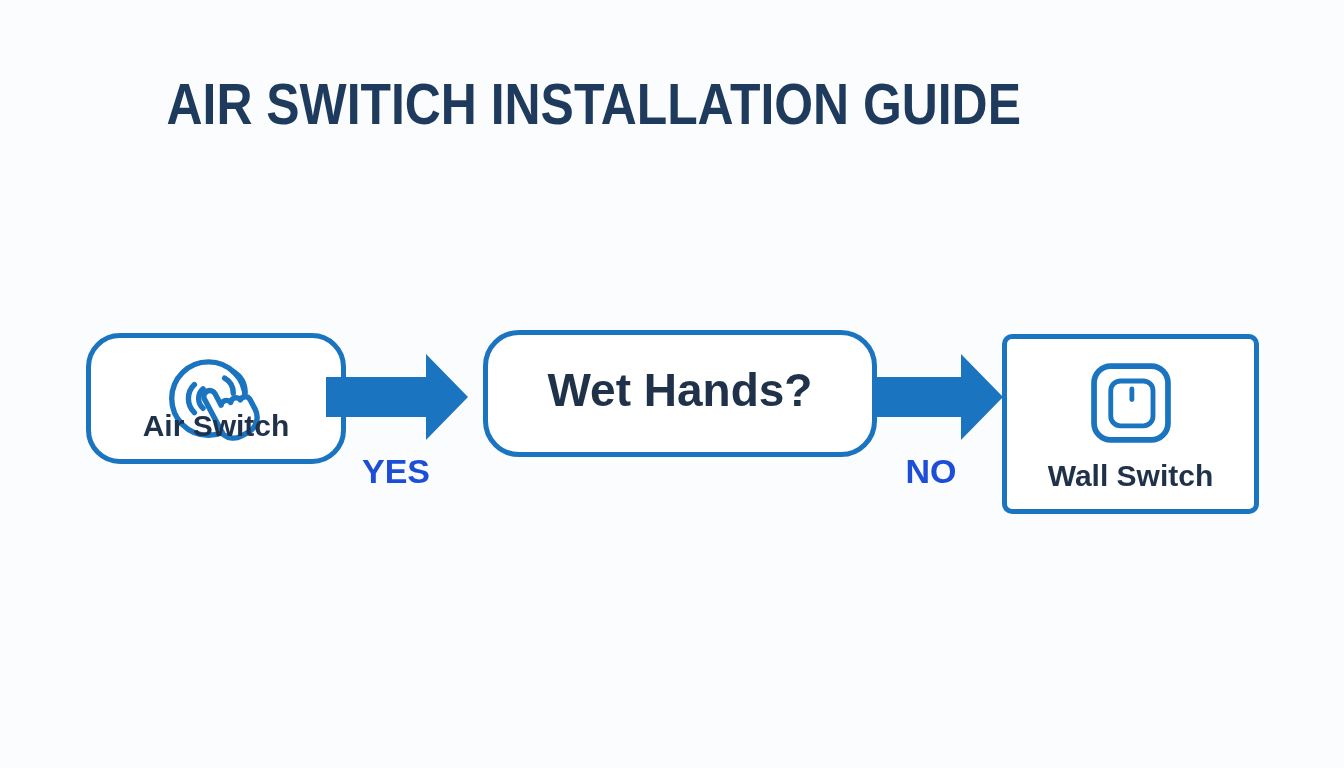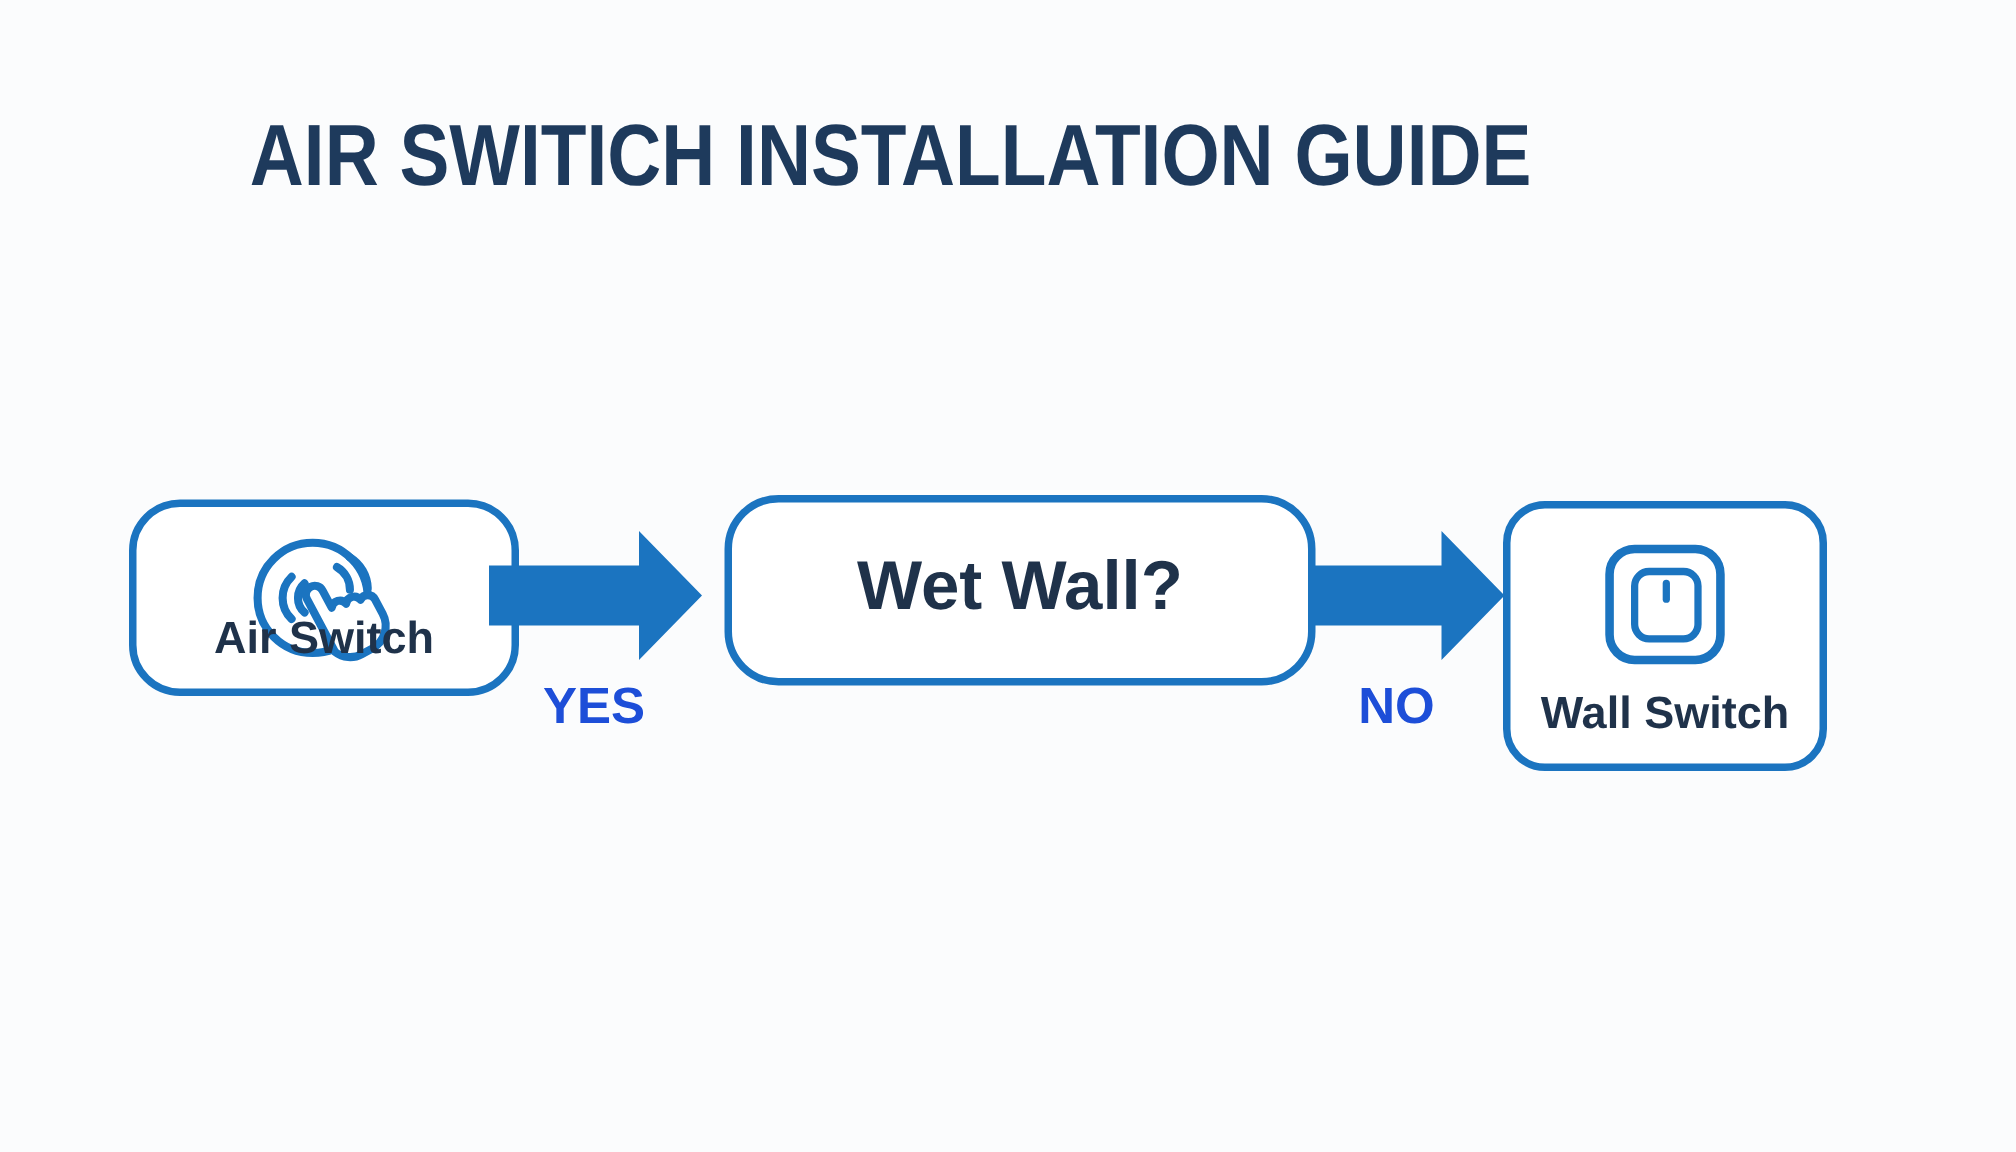--- a/index.html
+++ b/index.html
@@ -46,22 +46,22 @@
   .node-decision {
     left: 483px; top: 330px;
     width: 394px; height: 127px;
     border-radius: 36px;
     display: flex;
     align-items: center;
     justify-content: center;
   }
   .node-end {
     left: 1002px; top: 334px;
-    width: 216px; height: 180px;
-    border-radius: 28px;
+    width: 257px; height: 180px;
+    border-radius: 10px;
   }
   .node-icon {
     position: absolute;
     left: 50%;
     transform: translateX(-50%);
   }
   .node-start .node-icon { top: 12px; width: 118px; height: 108px; }
   .node-end .node-icon { top: 20px; width: 88px; height: 88px; }
   .node-label {
     position: absolute;
@@ -129,21 +129,21 @@
   </div>
 
   <span class="arrow arrow-yes">
     <svg viewBox="0 0 142 86" width="142" height="86">
       <polygon points="0,23 100,23 100,0 142,43 100,86 100,63 0,63" fill="#1b74c0"></polygon>
     </svg>
   </span>
   <div class="branch-label branch-yes">YES</div>
 
   <div class="node node-decision">
-    <div class="decision-label">Wet Wall?</div>
+    <div class="decision-label">Wet Hands?</div>
   </div>
 
   <span class="arrow arrow-no">
     <svg viewBox="0 0 127 86" width="127" height="86">
       <polygon points="0,23 85,23 85,0 127,43 85,86 85,63 0,63" fill="#1b74c0"></polygon>
     </svg>
   </span>
   <div class="branch-label branch-no">NO</div>
 
   <div class="node node-end">

